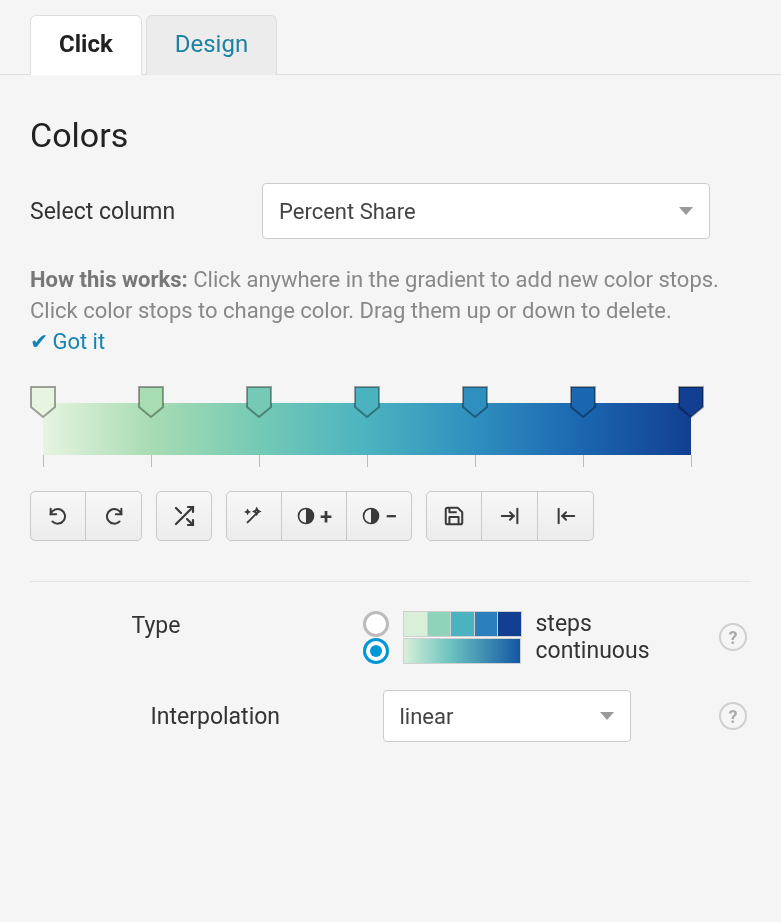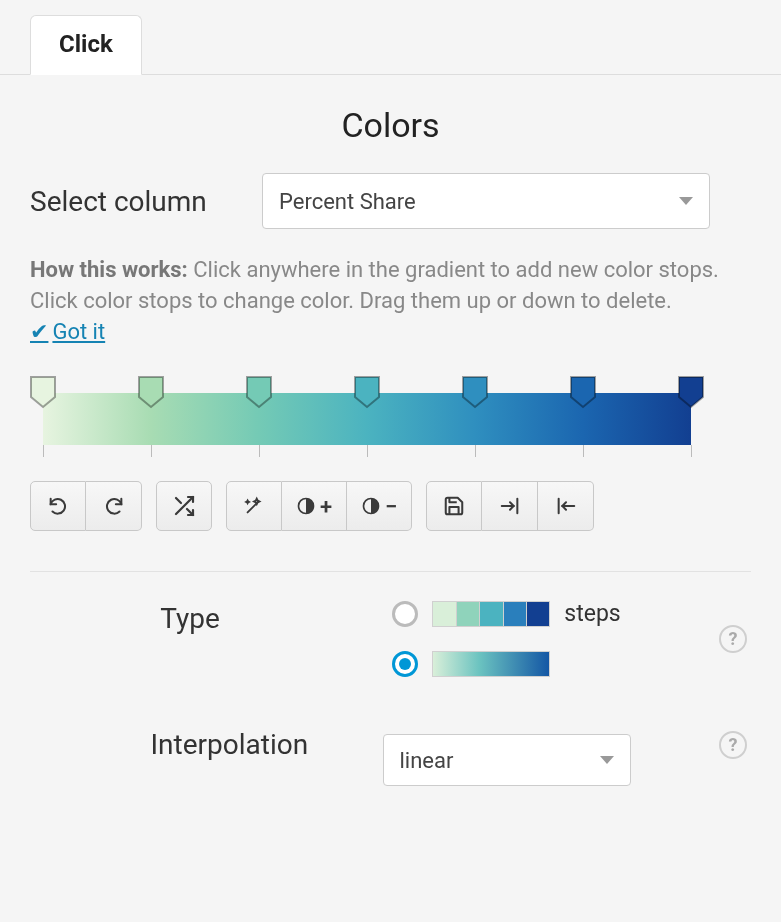--- a/index.html
+++ b/index.html
@@ -57,36 +57,35 @@
     color:var(--text);
     font-weight:700;
     border-bottom:1px solid var(--panel);
   }
 
   
   .section{
     padding:30px 30px 0 30px;
   }
   h2{
-    margin:0 0 28px 0;
+    margin:10px 0 28px 0;
     font-size:34px;
     font-weight:400;
     color:var(--text);
-    text-align:center;
   }
 
   .row{
     display:flex;
     align-items:center;
     margin-bottom:26px;
   }
   .row .label{
     width:232px;
     flex:0 0 232px;
-    font-size:28px;
+    font-size:23px;
     color:#333;
   }
 
   
   .select{
     flex:0 0 448px;
     height:56px;
     border:1px solid var(--border);
     border-radius:4px;
     background:var(--panel);
@@ -153,21 +152,20 @@
     color:var(--text-muted);
     font-size:22px;
     line-height:1.4;
     margin:8px 0 20px 0;
   }
   .help b{color:#777;font-weight:700;}
   .gotit{
     color:var(--accent-link);
     white-space:nowrap;
     cursor:pointer;
-    text-decoration:underline;
   }
   .gotit .check{margin-right:4px;}
 
   
   .grad-editor{
     position:relative;
     margin:28px 0 8px 0;
     height:80px;
   }
   .grad-bar{
@@ -223,21 +221,21 @@
   .btn-group .btn + .btn{border-left:none;}
   .btn.single{border-radius:5px;}
 
   
   .hr{
     border:none;border-top:1px solid #e2e2e2;
     margin:40px 0 28px 0;
   }
 
   
-  .type-options{display:flex;flex-direction:column;gap:24px;}
+  .type-options{display:flex;flex-direction:column;gap:0;}
   .radio-row{display:flex;align-items:center;gap:14px;cursor:pointer;}
   .radio{
     width:26px;height:26px;border:3px solid #bbb;border-radius:50%;
     position:relative;background:#fff;
   }
   .radio.checked{border-color:var(--radio-checked);}
   .radio.checked::after{
     content:"";position:absolute;left:50%;top:50%;
     width:12px;height:12px;border-radius:50%;
     background:var(--radio-checked);
@@ -261,20 +259,21 @@
 
   .row.with-help{justify-content:center;position:relative;}
   .row.with-help .help-q{position:absolute;right:4px;top:50%;transform:translateY(-50%);}
 
 </style>
 </head>
 <body>
 
 <div class="tabs">
   <div class="tab active">Click</div>
+  <div class="tab">Design</div>
 </div>
 
 <div class="section">
   <h2>Colors</h2>
 
   <div class="row">
     <div class="label">Select column</div>
     <div class="select">
       <span>Percent Share</span>
       <span class="caret-down"></span>
@@ -424,27 +423,28 @@
             <span style="background: rgb(143, 211, 187); border-top: 1px solid rgb(208, 208, 208); border-right: 1px solid rgb(208, 208, 208); border-bottom: 1px solid rgb(208, 208, 208); border-left: none; border-image: initial;"></span>
             <span style="background: rgb(75, 179, 192); border-top: 1px solid rgb(208, 208, 208); border-right: 1px solid rgb(208, 208, 208); border-bottom: 1px solid rgb(208, 208, 208); border-left: none; border-image: initial;"></span>
             <span style="background: rgb(42, 127, 188); border-top: 1px solid rgb(208, 208, 208); border-right: 1px solid rgb(208, 208, 208); border-bottom: 1px solid rgb(208, 208, 208); border-left: none; border-image: initial;"></span>
             <span style="background: rgb(18, 63, 145); border-top: 1px solid rgb(208, 208, 208); border-right: 1px solid rgb(208, 208, 208); border-bottom: 1px solid rgb(208, 208, 208); border-left: none; border-image: initial;"></span>
           </div>
         <div class="radio-label">steps</div>
       </div>
       <div class="radio-row">
         <div class="radio checked"></div>
         <div class="cont-preview"></div>
+        <div class="radio-label">continuous</div>
       </div>
     </div>
     <div class="help-q">?</div>
   </div>
 
   <div class="row with-help" style="margin-top:20px;">
     <div class="label">Interpolation</div>
-    <div class="select" style="flex:0 0 248px;height:52px;margin-top:31px;">
+    <div class="select" style="flex:0 0 248px;height:52px;">
       <span>linear</span>
       <span class="caret-down"></span>
     </div>
     <div class="help-q">?</div>
   </div>
 
 </div>
 
 </body></html>

